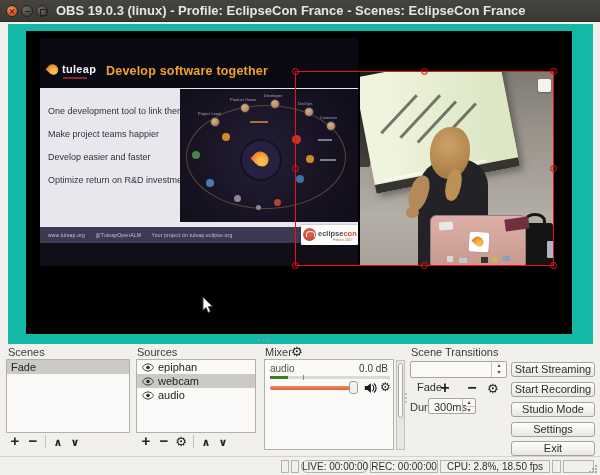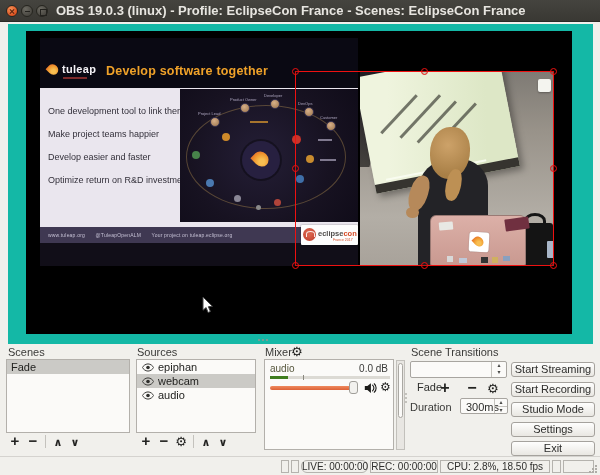--- a/index.html
+++ b/index.html
@@ -173,21 +173,21 @@
   
   .combo { position:absolute; left:410px; top:361px; width:97px; height:17px; background:#fbfaf8;
     border:1px solid #a8a5a0; border-radius:2px; font-size:11px; line-height:15px; }
   .combo .val { position:absolute; left:6px; top:18px; }
   .spinzone { position:absolute; right:0; top:0; bottom:0; width:15px; border-left:1px solid #c5c3be; text-align:center; }
   .spinzone .su,.spinzone .sd { display:block; font-size:6px; line-height:7px; color:#4a4a48; }
   .trans-plus { left:437px; } .trans-minus { left:464px; }
   .trans-pm { position:absolute; top:379px; font-size:16px; font-weight:bold; color:#232321; width:16px; text-align:center; }
   .trans-gear { position:absolute; left:487px; top:381px; font-size:13px; font-weight:bold; color:#1d1d1b; }
   .dur-label { position:absolute; left:410px; top:401px; font-size:11px; color:#3a3a38; }
-  .spinbox { position:absolute; left:460px; top:398px; width:48px; height:16px; background:#fbfaf8;
+  .spinbox { position:absolute; left:428px; top:398px; width:48px; height:16px; background:#fbfaf8;
     border:1px solid #a8a5a0; border-radius:2px; font-size:11px; line-height:14px; }
   .spinbox .val { position:absolute; left:5px; top:1px; }
   .spinbox .spinzone { width:13px; }
   .spinbox .su { border-bottom:1px solid #c5c3be; }
 
   
   .ctl-btn { position:absolute; left:511px; width:84px; height:15px;
     background:linear-gradient(#fefefd,#e9e7e2); border:1px solid #a5a29d; border-radius:3px;
     font-size:11px; line-height:13px; text-align:center; color:#2d2d2b; }
   .cb0{top:362px;} .cb1{top:382px;} .cb2{top:402px;} .cb3{top:422px;} .cb4{top:441px;}

